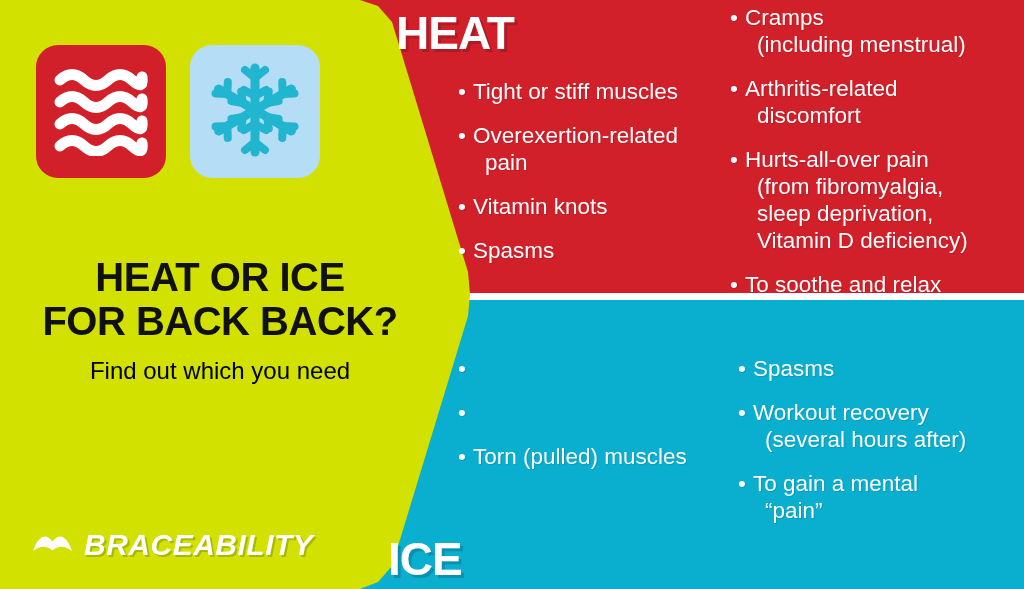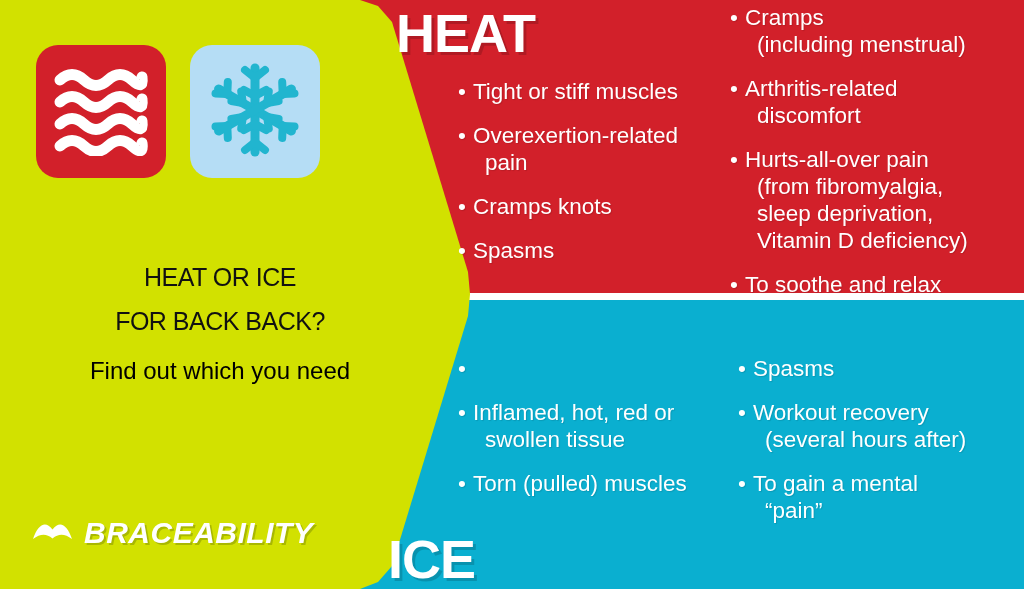--- a/index.html
+++ b/index.html
@@ -36,36 +36,36 @@
   .icon-row{position:absolute;left:36px;top:45px;display:flex;gap:24px;}
   .tile{width:130px;height:133px;border-radius:22px;display:flex;align-items:center;justify-content:center;}
   .tile-heat{background:#d2202a;}
   .tile-ice{background:#b5ddf5;}
 
   
   .headline{
     position:absolute;left:0;top:255px;width:440px;text-align:center;color:#111111;
   }
   .headline .l1,.headline .l2{
-    font-weight:normal;font-size:25px;line-height:44px;letter-spacing:-0.5px;
+    font-weight:bold;font-size:40px;line-height:44px;letter-spacing:-0.5px;
   }
   .headline .sub{
     margin-top:14px;font-size:24px;line-height:28px;font-weight:400;color:#000000;
   }
 
   
-  .logo{position:absolute;left:32px;top:516px;display:flex;align-items:center;gap:10px;}
+  .logo{position:absolute;left:32px;top:528px;display:flex;align-items:center;gap:10px;}
   .logo-text{
     color:#ffffff;font-weight:bold;font-style:italic;font-size:30px;letter-spacing:0.5px;
     text-shadow:2px 2px 0 rgba(120,135,0,.45);
   }
 
   
   .sec-title{
-    position:absolute;color:#ffffff;font-weight:bold;font-size:54px;line-height:54px;
+    position:absolute;color:#ffffff;font-weight:bold;font-size:46px;line-height:54px;
     letter-spacing:-1px;text-shadow:3px 3px 0 rgba(0,0,0,.16);
   }
   .title-heat{left:396px;top:6px;}
   .title-ice{left:388px;top:516px;margin-top:16px;}
 
   
   .col{position:absolute;}
   .col-heat-l{left:458px;top:78px;width:272px;}
   .col-heat-r{left:730px;top:4px;width:294px;}
   .col-ice-l{left:458px;top:355px;width:278px;}
@@ -156,21 +156,21 @@
       <div class="bullet">
         <span class="dot">•</span>
         <span class="txt">Tight or stiff muscles</span>
       </div>
       <div class="bullet">
         <span class="dot">•</span>
         <span class="txt">Overexertion-related<span class="ind">pain</span></span>
       </div>
       <div class="bullet">
         <span class="dot">•</span>
-        <span class="txt">Cramps knots</span>
+        <span class="txt">Vitamin knots</span>
       </div>
       <div class="bullet">
         <span class="dot">•</span>
         <span class="txt">Spasms</span>
       </div>
     </div>
   <div class="col col-heat-r">
       <div class="bullet">
         <span class="dot">•</span>
         <span class="txt">Cramps<span class="ind">(including menstrual)</span></span>
@@ -187,21 +187,20 @@
         <span class="dot">•</span>
         <span class="txt">To soothe and relax</span>
       </div>
     </div>
   <div class="col col-ice-l">
       <div class="bullet">
         <span class="dot">•</span>
       </div>
       <div class="bullet">
         <span class="dot">•</span>
-        <span class="txt">Inflamed, hot, red or<span class="ind">swollen tissue</span></span>
       </div>
       <div class="bullet">
         <span class="dot">•</span>
         <span class="txt">Torn (pulled) muscles</span>
       </div>
     </div>
   <div class="col col-ice-r">
       <div class="bullet">
         <span class="dot">•</span>
         <span class="txt">Spasms</span>

